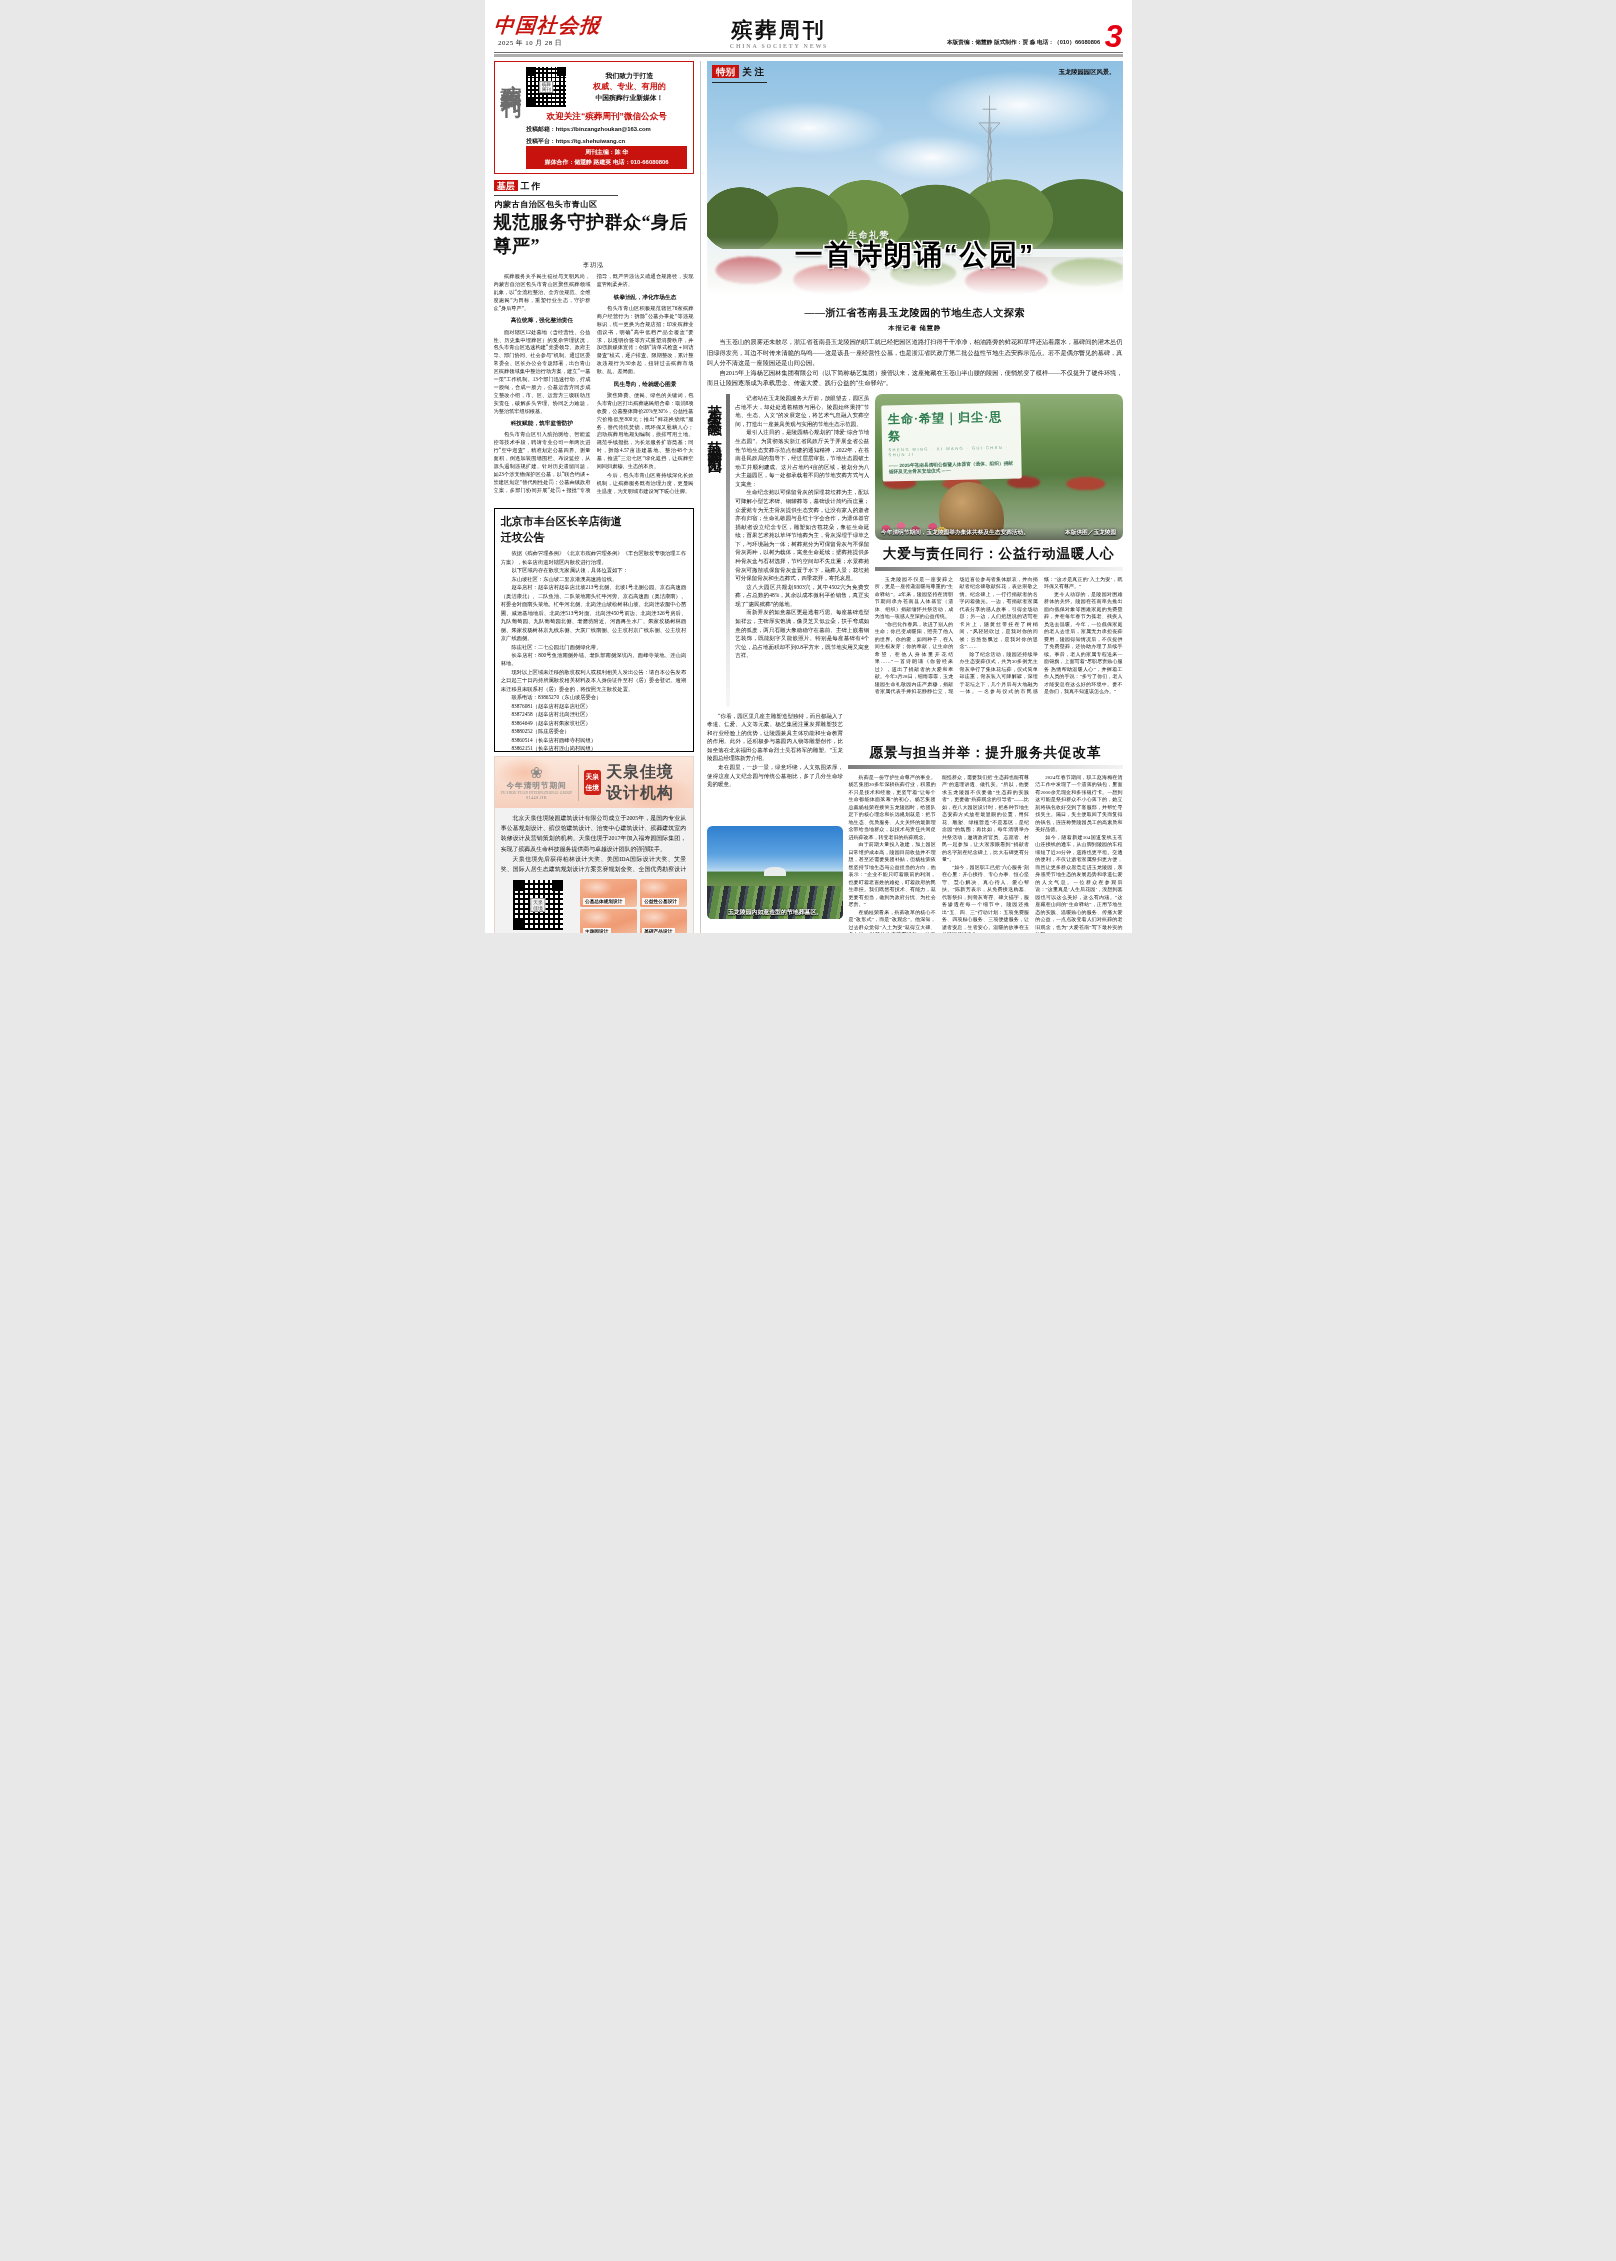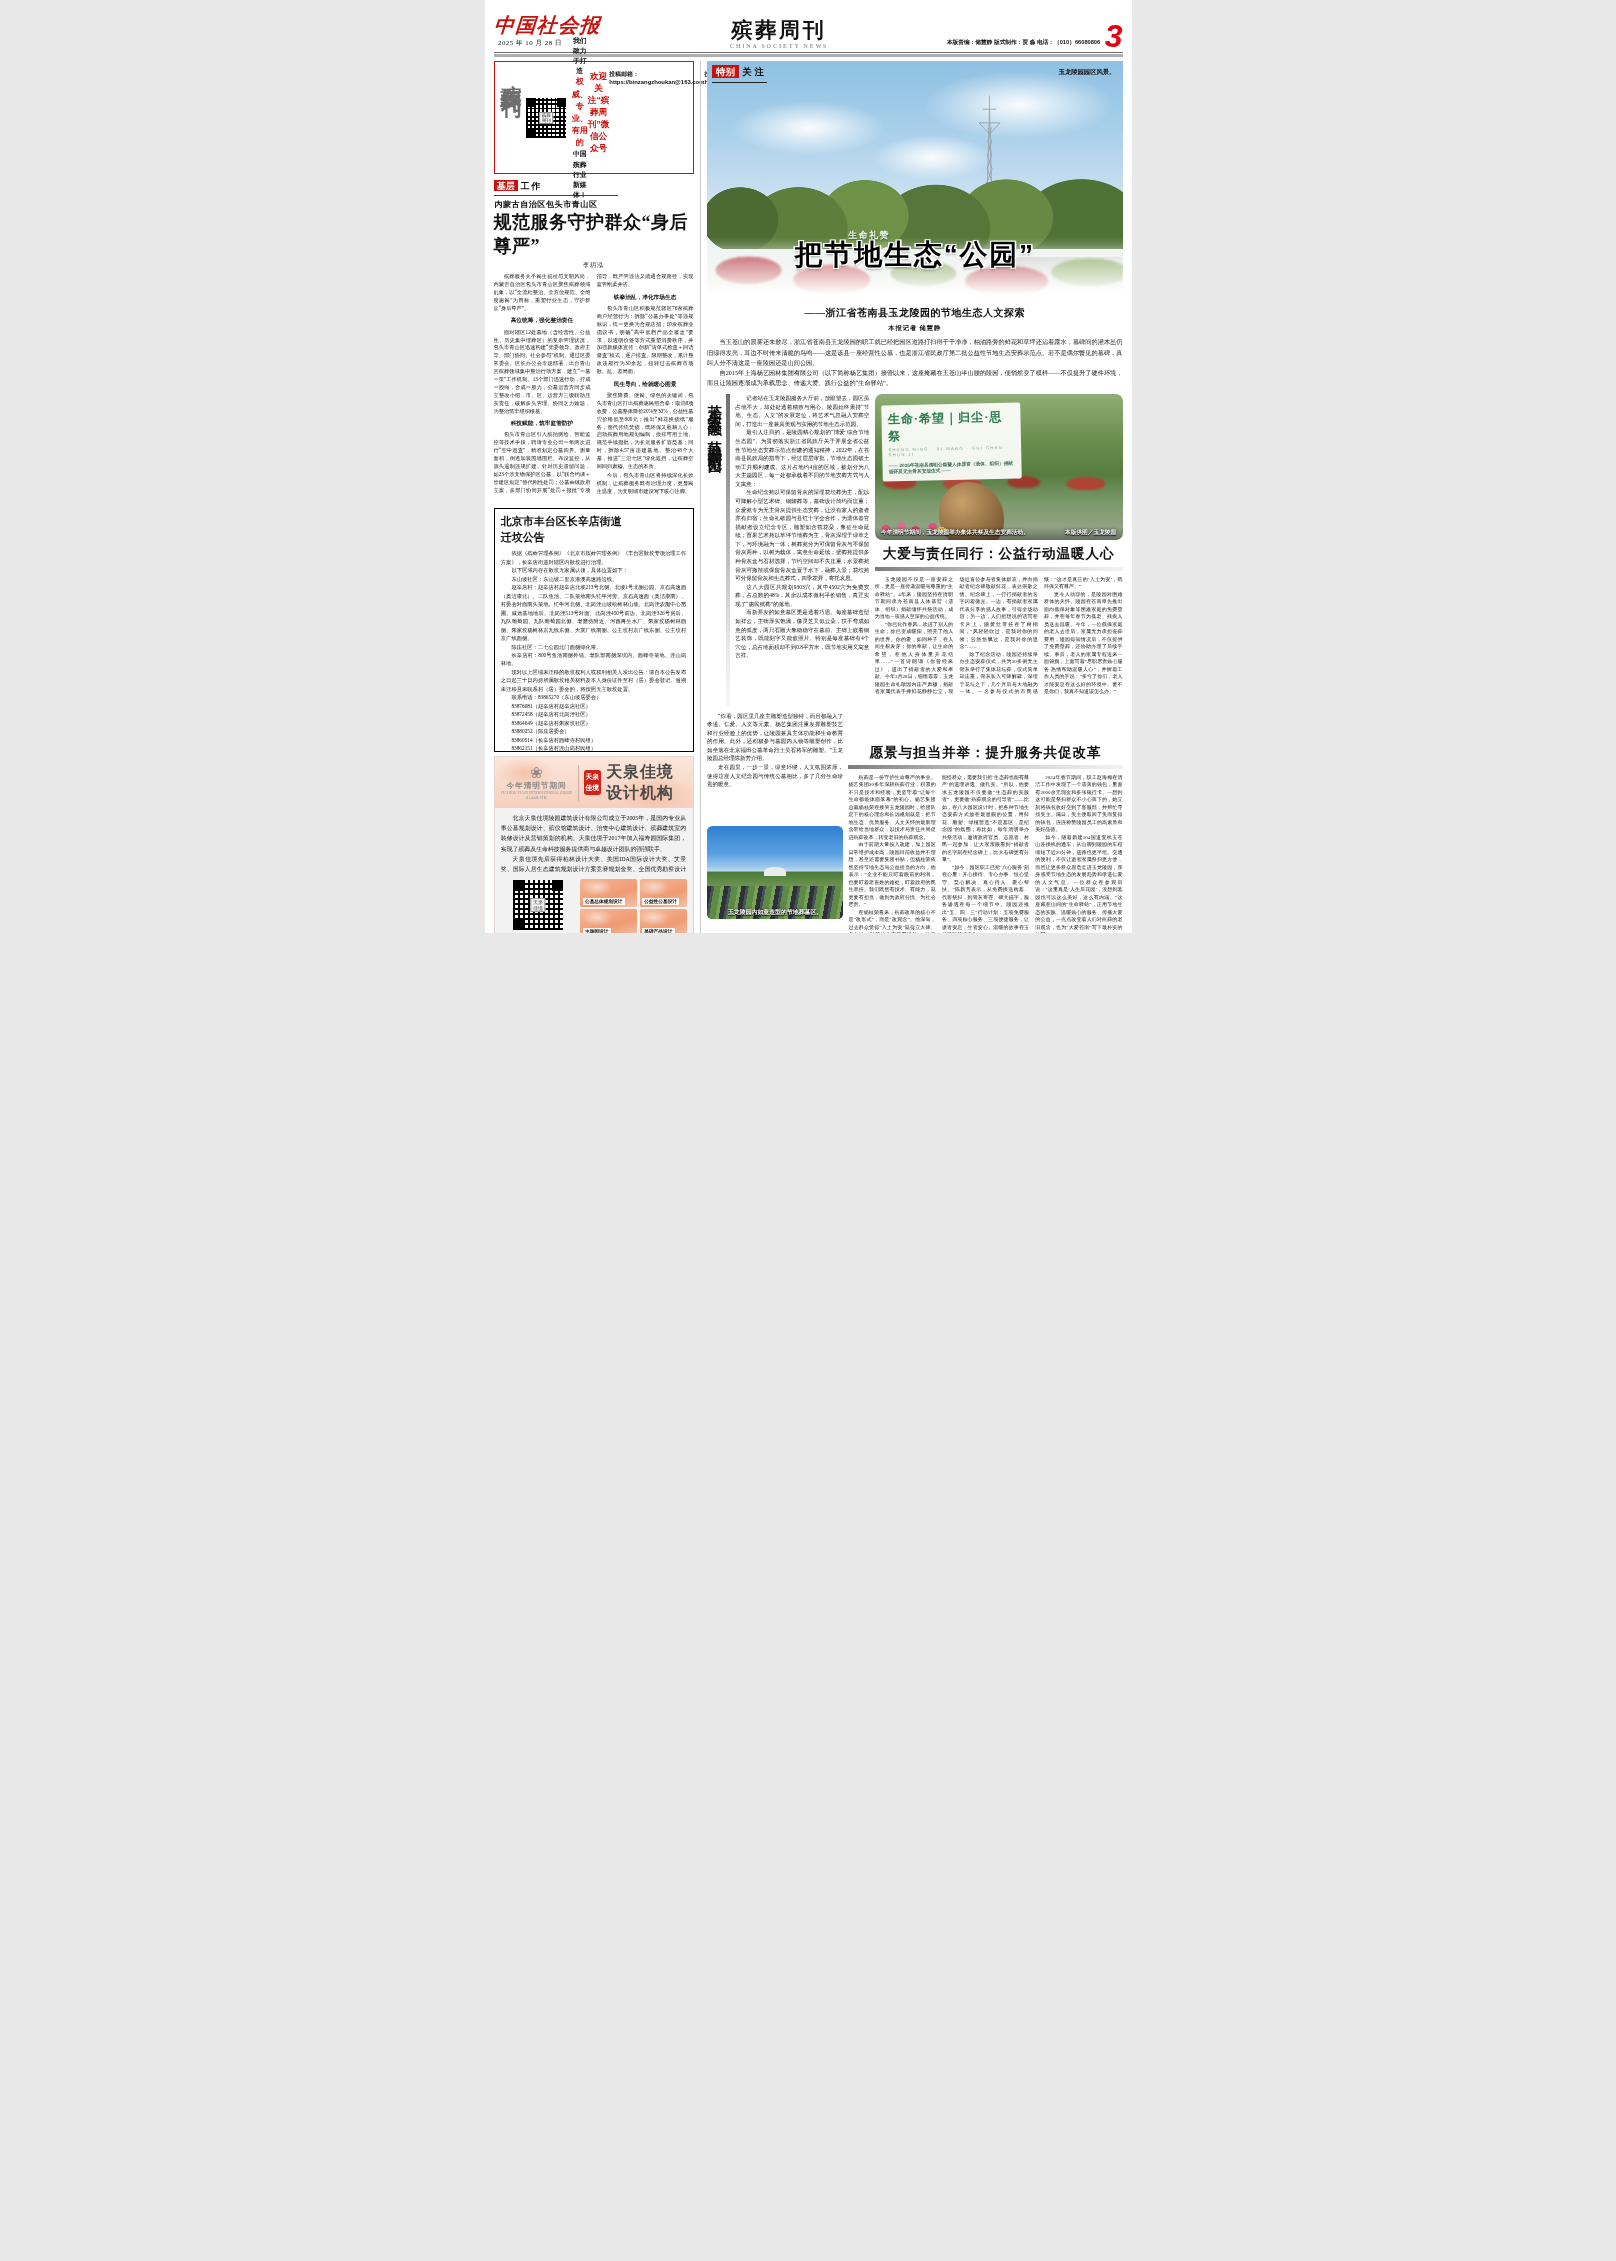--- a/index.html
+++ b/index.html
@@ -30,21 +30,21 @@
 
   
   .main { display:flex; gap:6.3px; margin-top:4.5px; }
   .col-left { width:200px; flex:none; }
   .col-right { flex:1; border-left:0.5px solid #c9c9c9; padding-left:6.3px; min-width:0; }
 
   
   .mast-box { border:1.4px solid #c8120d; padding:4.5px 5.4px; display:flex; gap:5.4px; height:113px; }
   .mast-vert { writing-mode:vertical-rl; font-family:"Liberation Serif",serif; font-weight:900;
                font-size:21px; color:#6d6d6d; letter-spacing:4.5px; line-height:1; flex:none; }
-  .mast-body { flex:1; display:flex; flex-direction:row; }
+  .mast-body { flex:1; display:flex; flex-direction:column; }
   .mast-row1 { display:flex; gap:5.4px; align-items:center; }
   .qr { width:40px; height:40px; flex:none; position:relative; background:
         linear-gradient(#000 0 0) 0 0/9px 9px no-repeat,
         linear-gradient(#000 0 0) 100% 0/9px 9px no-repeat,
         linear-gradient(#000 0 0) 0 100%/9px 9px no-repeat,
         linear-gradient(#fff 0 0) 1.8px 1.8px/5.4px 5.4px no-repeat,
         linear-gradient(#fff 0 0) calc(100% - 1.8px) 1.8px/5.4px 5.4px no-repeat,
         linear-gradient(#fff 0 0) 1.8px calc(100% - 1.8px)/5.4px 5.4px no-repeat,
         repeating-linear-gradient(0deg,#000 0 1.8px,transparent 1.8px 4.1px),
         repeating-linear-gradient(90deg,#000 0 1.8px,#fff 1.8px 4.1px); }
@@ -412,21 +412,21 @@
         </svg>
         <div class="treeband"></div>
         <div class="road"></div>
         <div class="flowerbed"></div>
         <div class="hero-fade"></div>
         <div class="special">
           <span class="red">特别</span><span class="blk">关注</span>
         </div>
         <div class="hero-cap">玉龙陵园园区风景。</div>
         <div class="hero-sign">生命礼赞</div>
-        <div class="hero-head">把节地生态“公园”</div>
+        <div class="hero-head">一首诗朗诵“公园”</div>
       </div>
       <div class="hero-sub">——浙江省苍南县玉龙陵园的节地生态人文探索</div>
       <div class="hero-by">本报记者  储慧静</div>
       <div class="intro">
           <p>当玉苍山的晨雾还未散尽，浙江省苍南县玉龙陵园的职工就已经把园区道路打扫得干干净净，柏油路旁的鲜花和草坪还沾着露水，墓碑间的灌木丛仍旧绿得发亮，耳边不时传来清脆的鸟鸣——这是该县一座经营性公墓，也是浙江省民政厅第二批公益性节地生态安葬示范点。若不是偶尔瞥见的墓碑，真叫人分不清这是一座陵园还是山间公园。</p>
           <p>自2015年上海杨艺园林集团有限公司（以下简称杨艺集团）接管以来，这座掩藏在玉苍山半山腰的陵园，便悄然变了模样——不仅提升了硬件环境，而且让陵园逐渐成为承载思念、传递大爱、践行公益的“生命驿站”。</p>
         </div>
 
       <div class="rowC">
         <div class="vhead">

